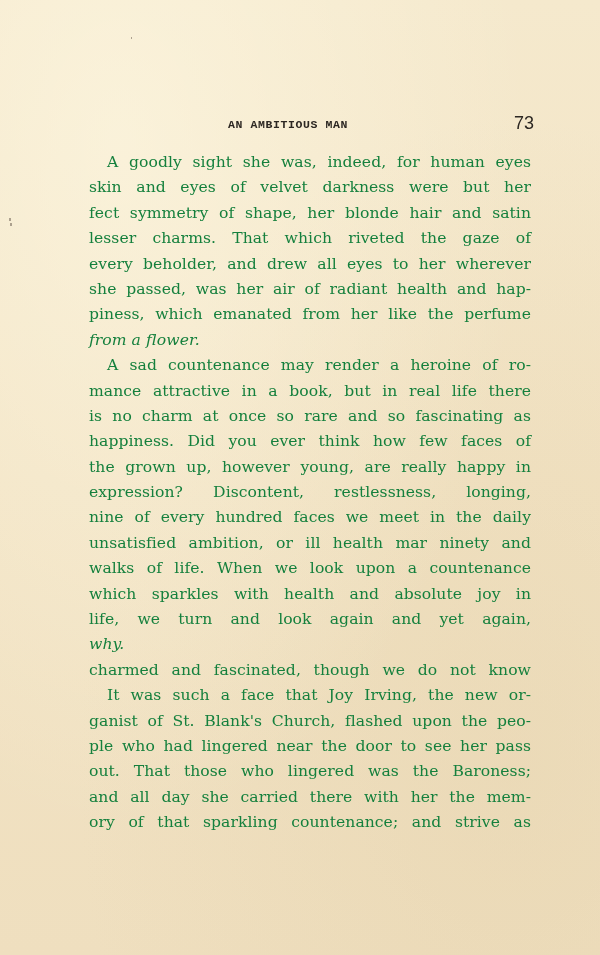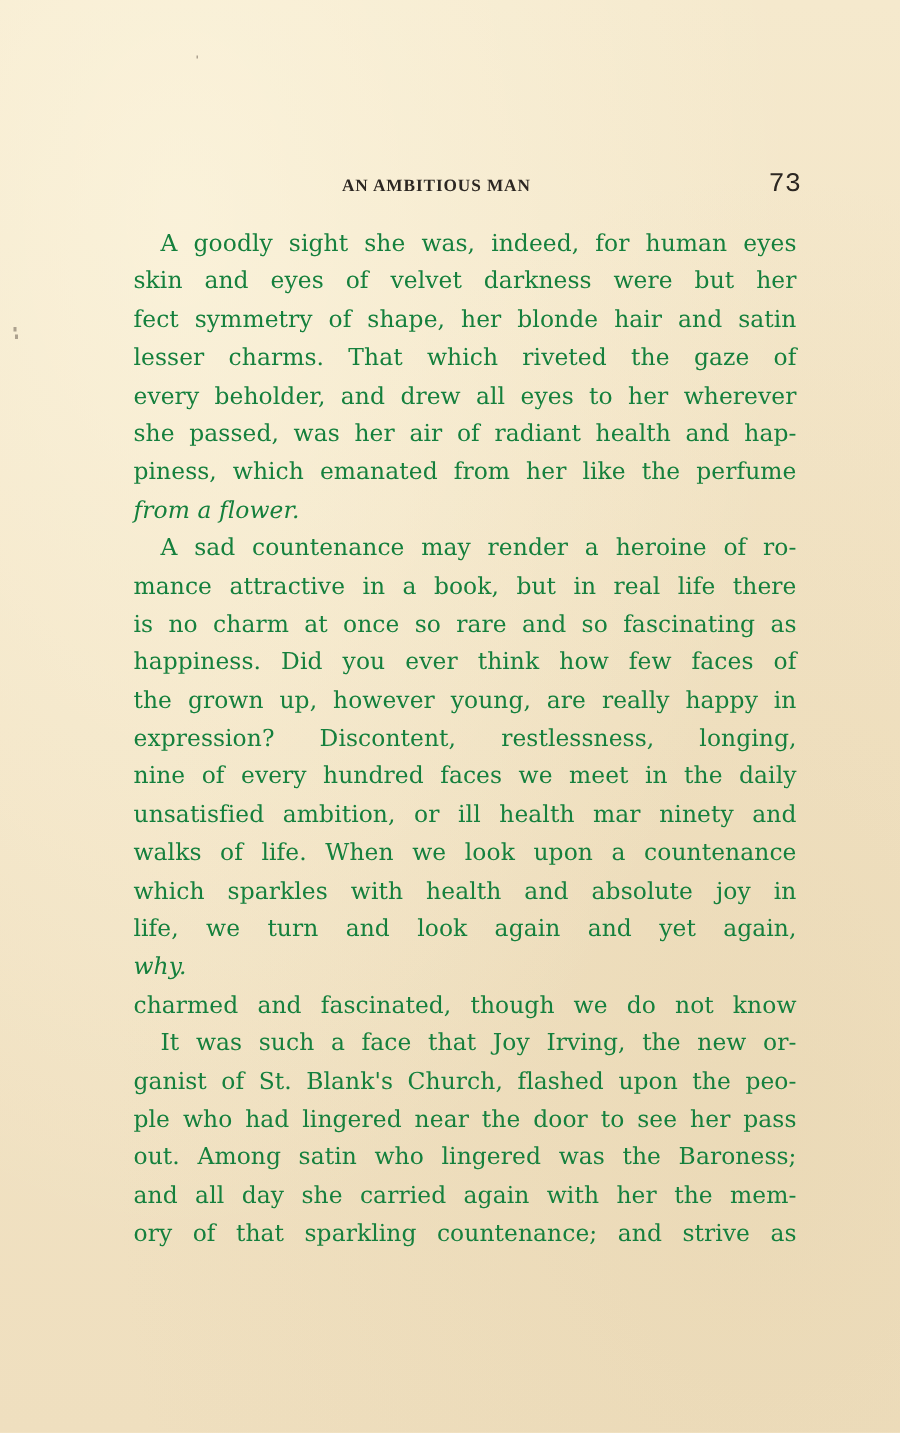--- a/index.html
+++ b/index.html
@@ -28,32 +28,32 @@
       position: absolute;
       top: 113px;
       left: 228px;
       width: 306px;
       height: 24px;
     }
     .running-title {
       position: absolute;
       left: 0;
       top: 5px;
-      font-family: Liberation Serif, serif;
+      font-family: Liberation Mono, monospace;
       font-size: 11.5px;
       font-weight: bold;
       letter-spacing: 0.6px;
       color: #2c2722;
       white-space: nowrap;
     }
     .folio {
       position: absolute;
       right: 0;
       top: 0;
-      font-family: Liberation Mono, monospace;
+      font-family: Liberation Sans, sans-serif;
       font-size: 18px;
       color: #2c2722;
     }
     .text-block {
       position: absolute;
       top: 150px;
       left: 89px;
       width: 442px;
     }
     .line {
@@ -121,19 +121,19 @@
       <span class="line">which sparkles with health and absolute joy in</span>
       <span class="line">life, we turn and look again and yet again,</span>
       <span class="line last">why.</span>
       <span class="line">charmed and fascinated, though we do not know</span>
     </div>
 
     <div>
       <span class="line indent">It was such a face that Joy Irving, the new or-</span>
       <span class="line">ganist of St. Blank's Church, flashed upon the peo-</span>
       <span class="line">ple who had lingered near the door to see her pass</span>
-      <span class="line">out.  Among satin who lingered was the Baroness;</span>
-      <span class="line">and all day she carried again with her the mem-</span>
+      <span class="line">out.  That those who lingered was the Baroness;</span>
+      <span class="line">and all day she carried there with her the mem-</span>
       <span class="line">ory of that sparkling countenance; and strive as</span>
     </div>
 
   </div>
 </div>
 
 </body></html>

